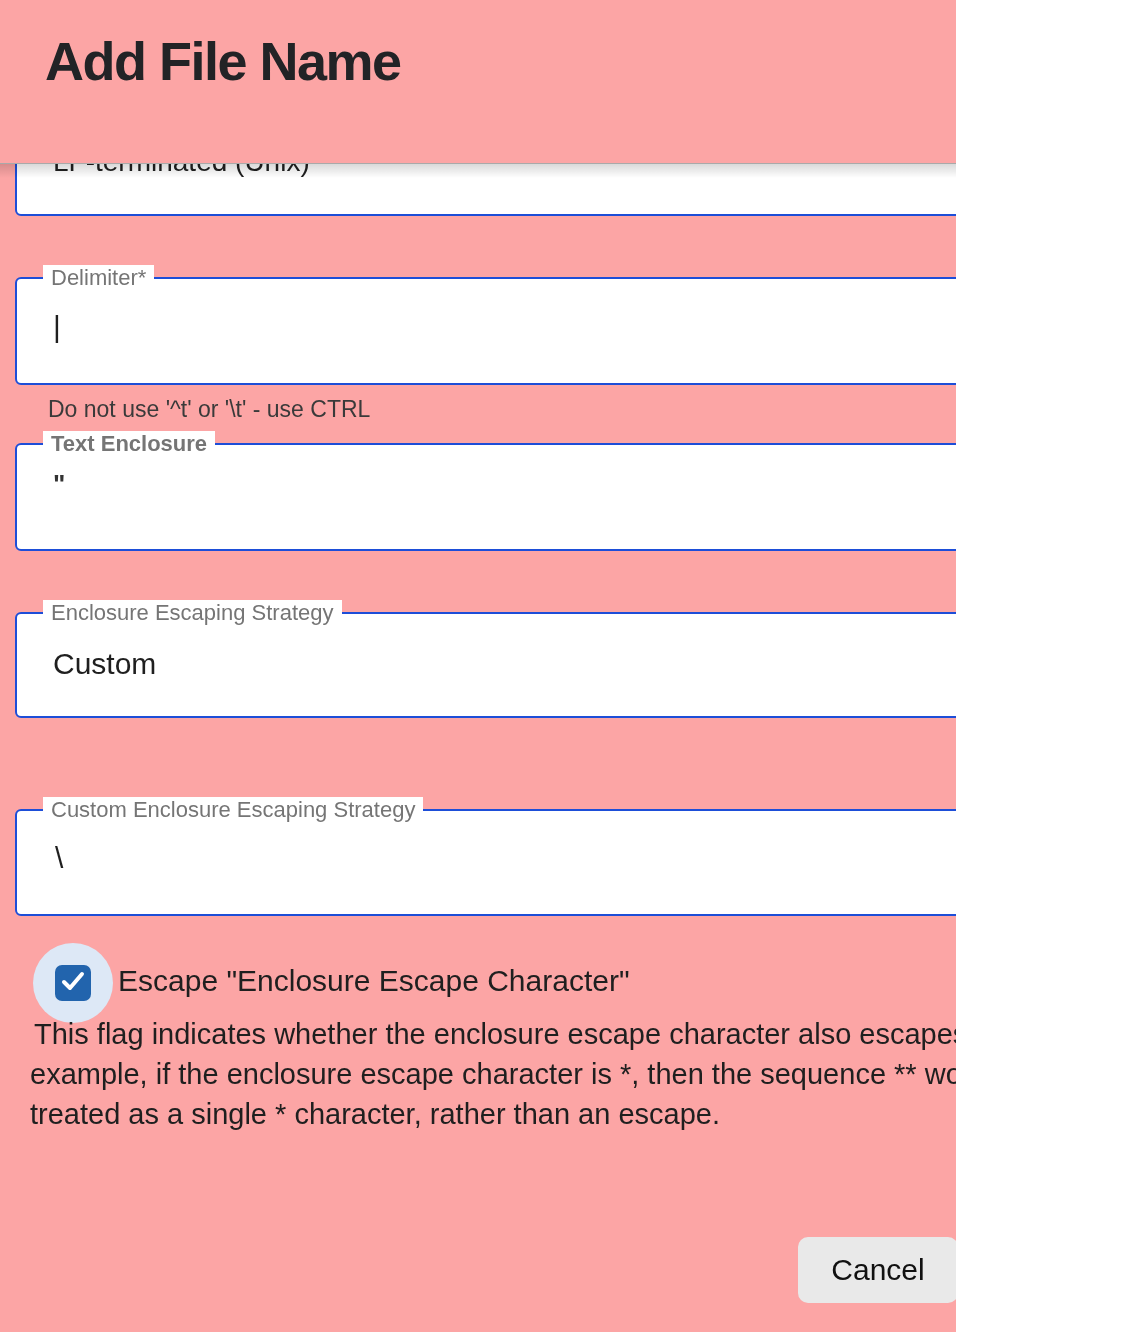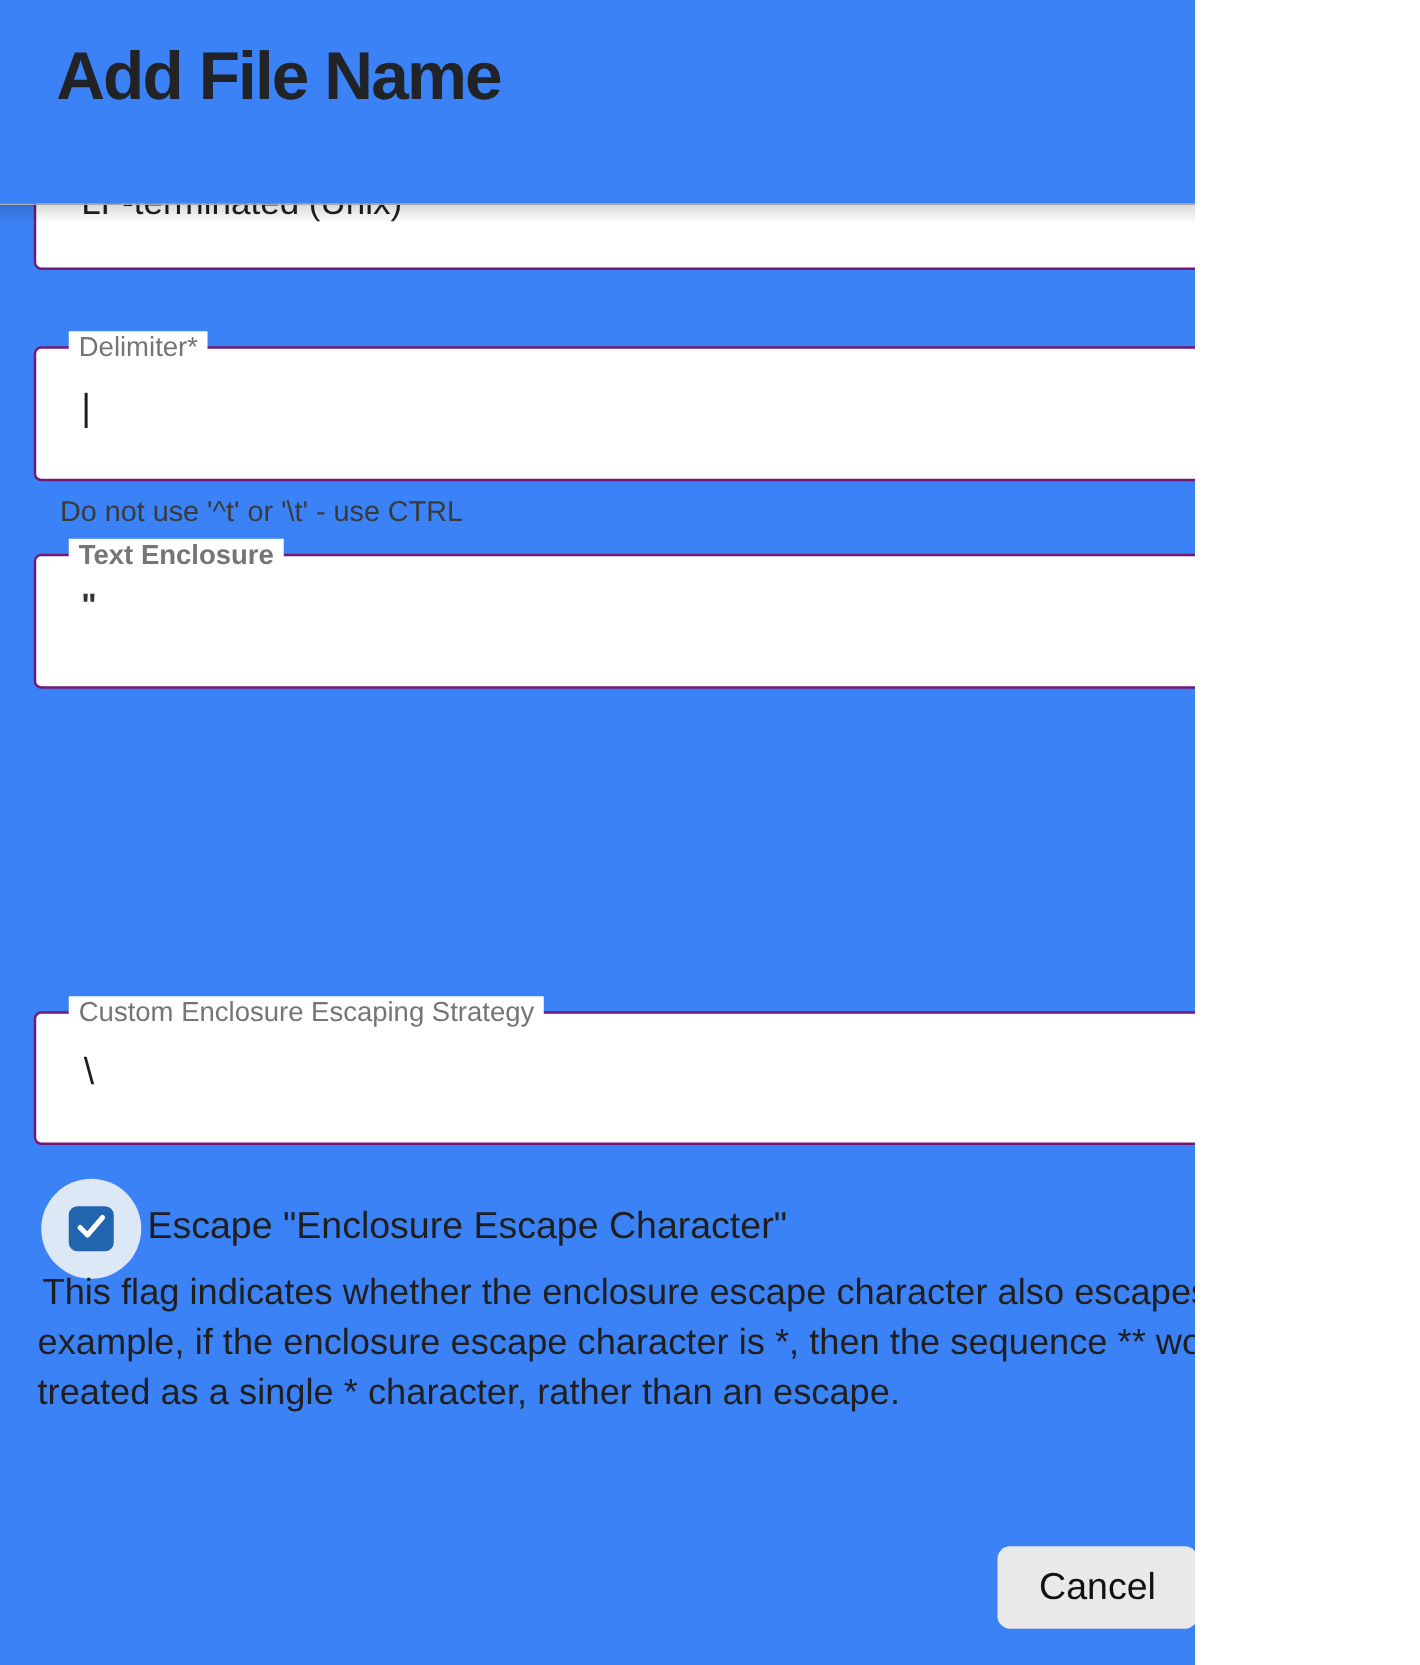--- a/index.html
+++ b/index.html
@@ -1,41 +1,41 @@
 <!DOCTYPE html>
 <html><head>
 <meta charset="utf-8">
 <style>
   * { margin:0; padding:0; box-sizing:border-box; }
   html,body { background:#ffffff; }
   body { font-family:"Liberation Sans","DejaVu Sans",sans-serif; }
   .dialog {
-    position:relative; width:956px; height:1332px; background:#3b82f6; overflow:hidden;
+    position:relative; width:956px; height:1332px; background:#fca5a5; overflow:hidden;
   }
   .dialog-title {
     position:absolute; left:45px; top:30px;
     font-size:54px; font-weight:800; letter-spacing:-1.5px; color:#222326;
   }
   .close-btn {
     position:absolute; left:1058px; top:40px; width:56px; height:56px;
     background:none; border:none; cursor:pointer; display:flex; align-items:center; justify-content:center;
   }
   
   .clip-region {
     position:absolute; left:0; top:163px; width:1136px; height:70px; overflow:hidden;
   }
   .scroll-shadow {
     position:absolute; left:0; top:163px; width:1136px; height:15px;
     border-top:1px solid #a9a9a9;
     background:linear-gradient(to bottom, rgba(0,0,0,0.15), rgba(0,0,0,0));
     pointer-events:none; z-index:5;
   }
   .field {
-    position:absolute; left:27px; width:1073px;
-    border:2px solid #701a75; border-radius:6px; background:#fff;
+    position:absolute; left:15px; width:1073px;
+    border:2px solid #1d4ed8; border-radius:6px; background:#fff;
   }
   .field .float-label {
     position:absolute; top:-14px; left:26px; background:#fff; padding:0 8px;
     font-size:22px; color:#757575; white-space:nowrap;
   }
   .field .value {
     position:absolute; left:36px; font-size:30px; color:#1f1f1f; white-space:pre;
   }
   .ctrl-link {
     position:absolute; right:23px; top:36px; font-size:38px; color:#2e6bc8;
@@ -102,20 +102,25 @@
     <span class="value" style="top:31px;">|</span>
     <button class="ctrl-link">CTRL</button>
   </div>
   <div class="helper-text">Do not use '^t' or '\t' - use CTRL</div>
 
   <div class="field" style="top:443px; height:108px;font-weight:bold;">
     <span class="float-label">Text Enclosure</span>
     <span class="value" style="top:24px; font-size:26px; color:#333;">"</span>
   </div>
 
+  <div class="field" style="top:612px; height:106px;">
+    <span class="float-label">Enclosure Escaping Strategy</span>
+    <span class="value" style="top:33px;">Custom</span>
+    <span class="select-arrow" style="top:44px;"></span>
+  </div>
 
   <div class="field" style="top:779px; height:107px;margin-top:30px;">
     <span class="float-label">Custom Enclosure Escaping Strategy</span>
     <span class="value" style="top:30px; left:38px;">\</span>
   </div>
 
   <div class="cb-halo"></div>
   <div class="checkbox">
     <span>
       <svg width="30" height="30" viewBox="0 0 30 30">

